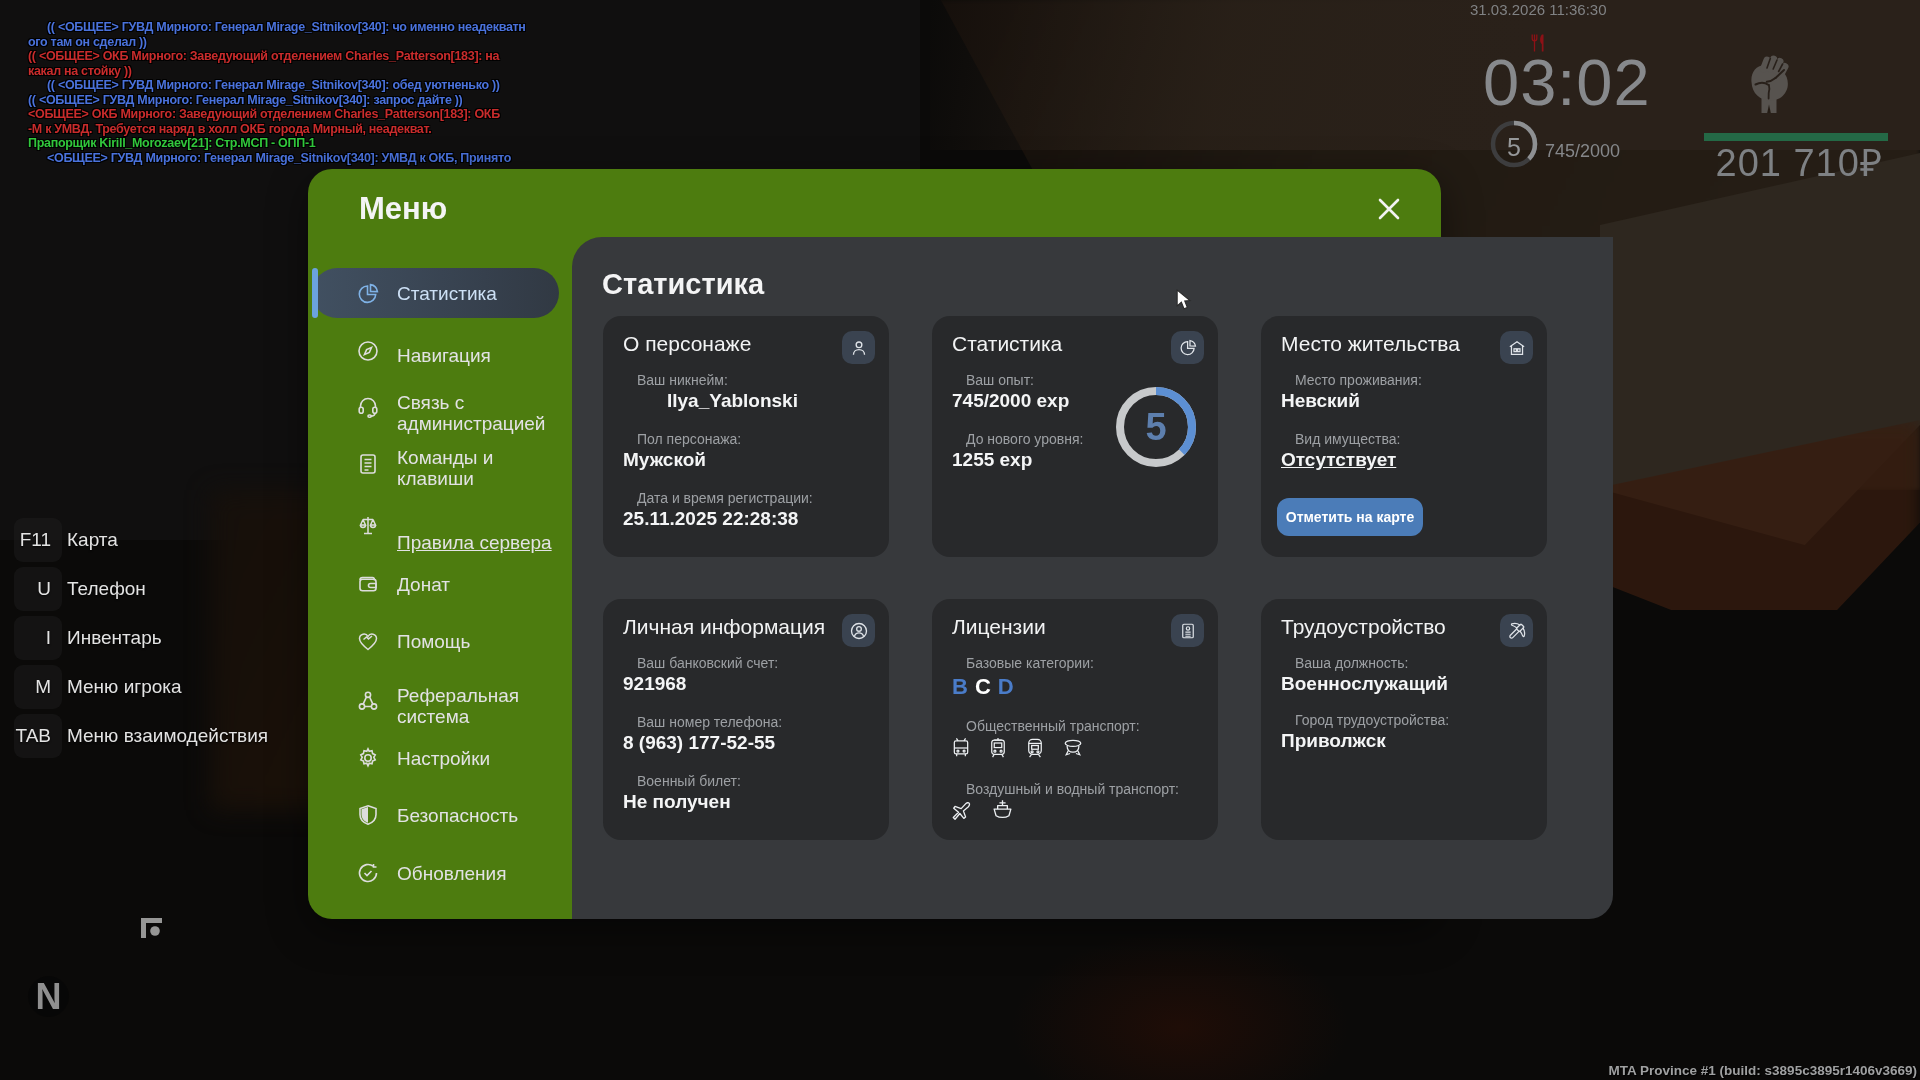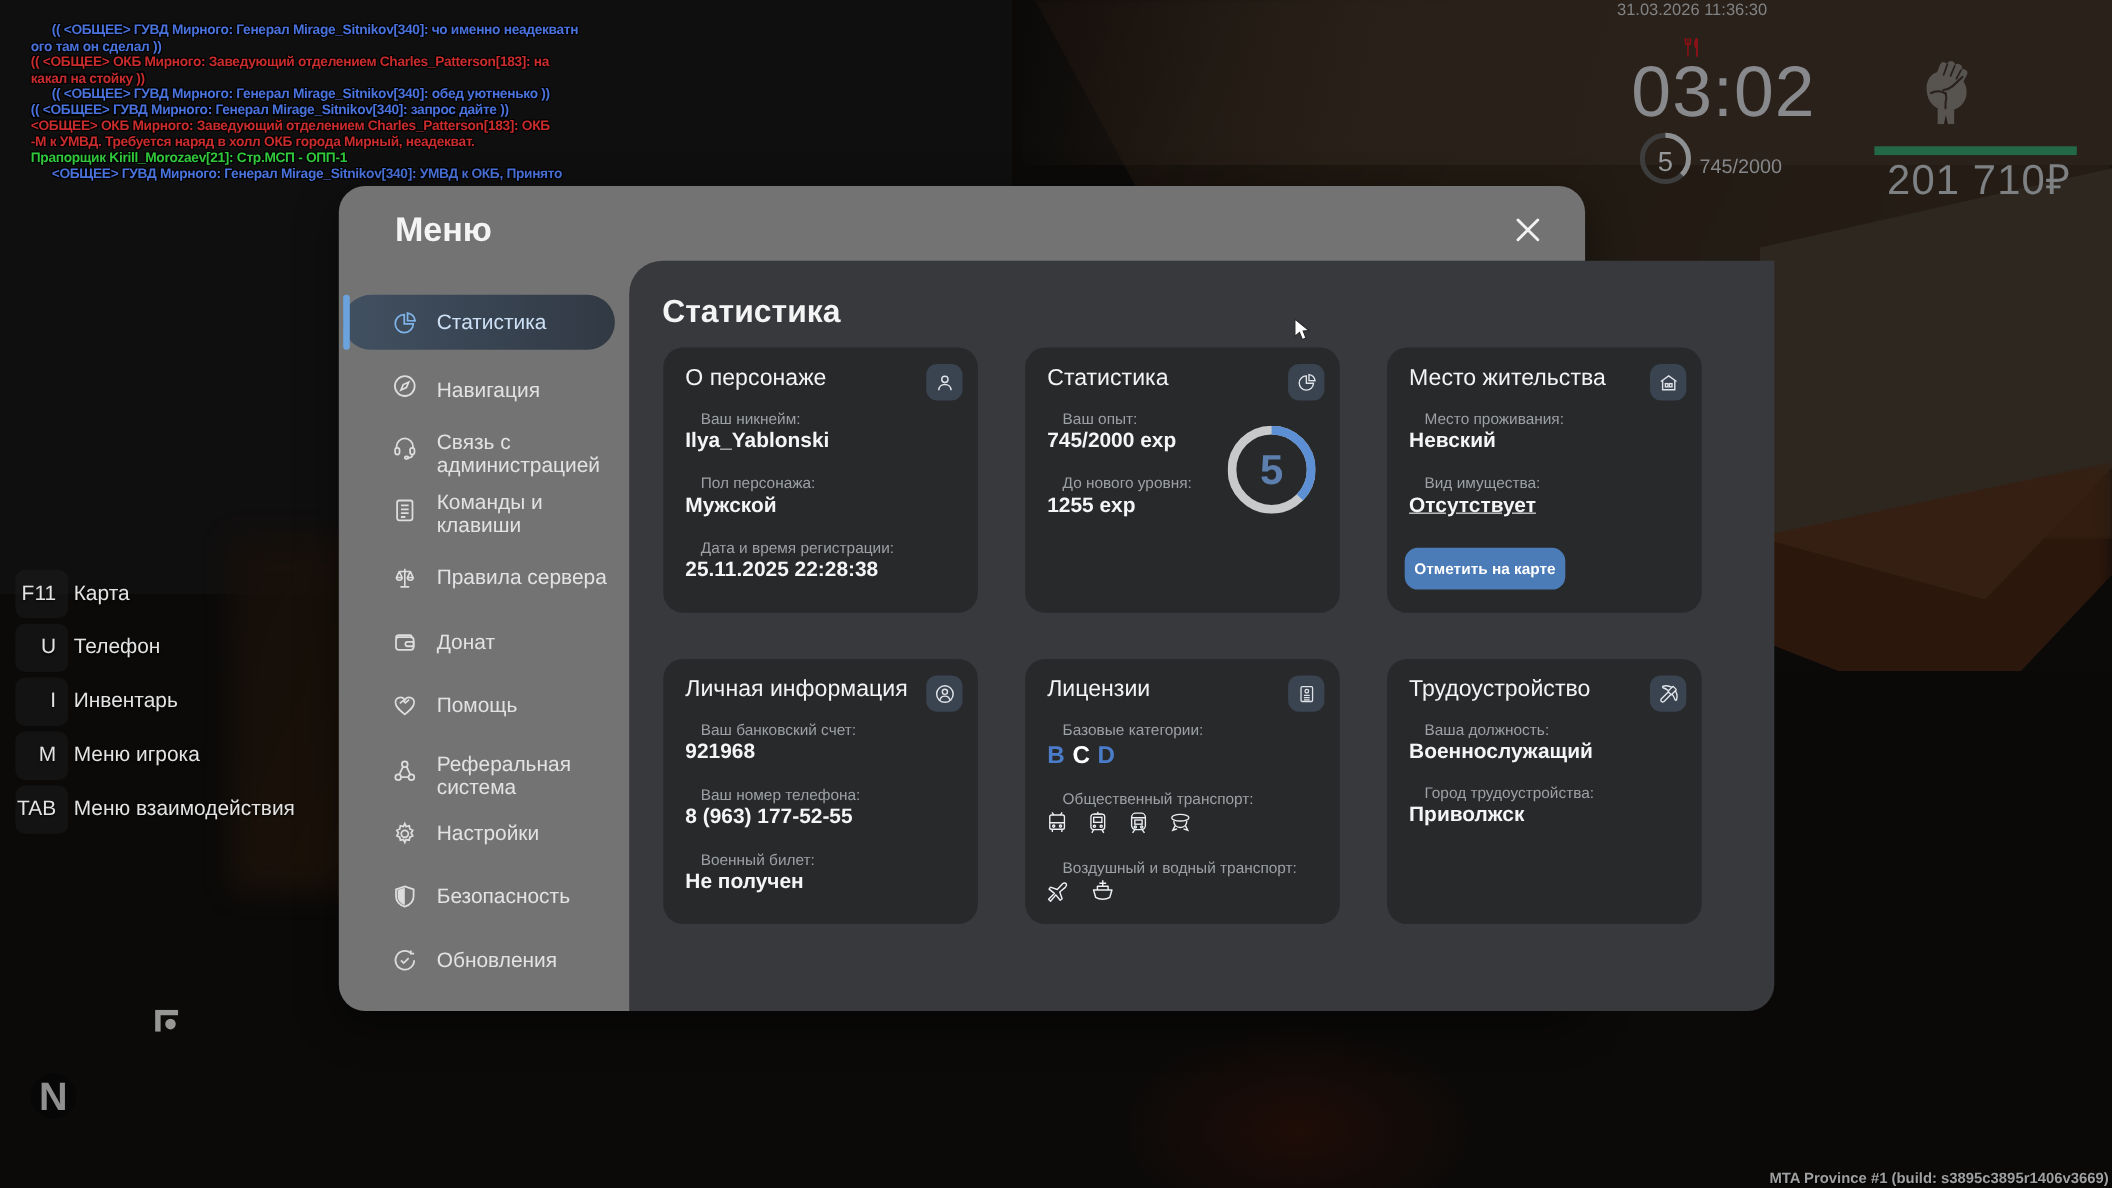--- a/index.html
+++ b/index.html
@@ -22,21 +22,21 @@
   #hud-money { position:absolute; right:37px; top:135px; font-size:38px; color:#7e8184; letter-spacing:1px; }
   #hud-bar { position:absolute; left:1704px; top:133px; width:184px; height:8px; background:#246946; }
 
   
   .hk { position:absolute; left:0; width:420px; height:28px; line-height:28px; color:#e3e3e3; font-size:19px; text-shadow:0 1px 2px rgba(0,0,0,0.8); white-space:nowrap; }
   .hk .k2 { position:absolute; left:0; width:51px; text-align:right; }
   .hk .t2 { position:absolute; left:67px; }
   .hkchip { position:absolute; left:14px; width:48px; height:44px; background:rgba(34,34,34,0.42); border-radius:9px; }
 
   
-  #panel { position:absolute; left:308px; top:169px; width:1133px; height:750px; background:#737373; border-radius:24px; box-shadow:0 12px 40px rgba(0,0,0,0.45); }
+  #panel { position:absolute; left:308px; top:169px; width:1133px; height:750px; background:#4d7c0f; border-radius:24px; box-shadow:0 12px 40px rgba(0,0,0,0.45); }
   #panel h1 { position:absolute; left:51px; top:22px; font-size:31px; color:#f4f4f5; font-weight:bold; }
   #closeX { position:absolute; right:41px; top:29px; width:22px; height:22px; }
   #content { position:absolute; left:264px; top:68px; width:1041px; height:682px; background:#37393c; border-radius:30px 0 24px 0; }
   #content h2 { position:absolute; left:30px; top:31px; font-size:29px; color:#f4f4f5; font-weight:bold; }
 
   
   .sitem { position:absolute; left:89px; color:#e2e2e4; font-size:19px; line-height:21px; }
   .sicon { position:absolute; left:48px; width:24px; height:24px; }
   #active-item { position:absolute; left:4px; top:99px; width:247px; height:50px; border-radius:25px; background:linear-gradient(90deg,#415061 0%, #36404d 70%, #313943 100%); }
   #active-bar { position:absolute; left:0; top:0; width:6px; height:50px; border-radius:3px; background:#6ba3de; }
@@ -157,21 +157,21 @@
       <h2>Статистика</h2>
       <div class="card" style="left:31px;top:79px;">
         <div class="ct">О персонаже</div>
         <div class="chip">
             <svg width="19" height="19" viewBox="0 0 24 24" fill="none" stroke="#dfe3e8" stroke-width="1.7">
               <circle cx="12" cy="8" r="3.6"></circle>
               <path d="M5 20.5 c0-4 3-6.5 7-6.5 s7 2.5 7 6.5"></path>
             </svg>
           </div>
         <div class="lbl" style="top:56px;">Ваш никнейм:</div>
-        <div class="val" style="top:74px;">Ilya_Yablonski</div>
+        <div class="val" style="top:74px;margin-left:44px;">Ilya_Yablonski</div>
         <div class="lbl" style="top:115px;">Пол персонажа:</div>
         <div class="val" style="top:133px;">Мужской</div>
         <div class="lbl" style="top:174px;">Дата и время регистрации:</div>
         <div class="val" style="top:192px;">25.11.2025 22:28:38</div>
       </div>
 
       <div class="card" style="left:360px;top:79px;">
         <div class="ct">Статистика</div>
         <div class="chip">
             <svg width="19" height="19" viewBox="0 0 24 24" fill="none" stroke="#dfe3e8" stroke-width="1.6">
@@ -332,21 +332,21 @@
           <rect x="5" y="3" width="14" height="18" rx="2"></rect>
           <path d="M8.5 7.5 h7 M8.5 11 h7 M8.5 14.5 h7 M8.5 18 h4"></path>
         </svg>
       <div class="sitem" style="top:278px;">Команды и<br>клавиши</div>
 
       <svg class="sicon" style="top:345px;" viewBox="0 0 24 24" fill="none" stroke="#dddddd" stroke-width="1.5">
           <path d="M12 3 v16 M7 5.5 h10 M12 19 h0 M8 19.5 h8"></path>
           <path d="M7 5.5 L4.5 11 h5 L7 5.5 M4.5 11 a2.5 2.5 0 0 0 5 0"></path>
           <path d="M17 5.5 L14.5 11 h5 L17 5.5 M14.5 11 a2.5 2.5 0 0 0 5 0"></path>
         </svg>
-      <div class="sitem" style="top:346px;">Правила сервера</div>
+      <div class="sitem" style="top:363px;text-decoration:underline;">Правила сервера</div>
 
       <svg class="sicon" style="top:403px;" viewBox="0 0 24 24" fill="none" stroke="#dddddd" stroke-width="1.6">
           <path d="M4 8 a2.5 2.5 0 0 1 2.5-2.5 h10 a1.8 1.8 0 0 1 1.8 1.8 v1"></path>
           <rect x="4" y="7.2" width="16" height="11.5" rx="2.5"></rect>
           <path d="M14.5 11.5 h5.5 v4 h-5.5 a2 2 0 0 1 0-4 Z"></path>
         </svg>
       <div class="sitem" style="top:405px;">Донат</div>
 
       <svg class="sicon" style="top:460px;" viewBox="0 0 24 24" fill="none" stroke="#dddddd" stroke-width="1.5">
           <path d="M12 20.5 C7 16.5 3.5 13.5 3.5 9.5 a4.5 4.5 0 0 1 8.5-2 a4.5 4.5 0 0 1 8.5 2 c0 4-3.5 7-8.5 11 Z"></path>

